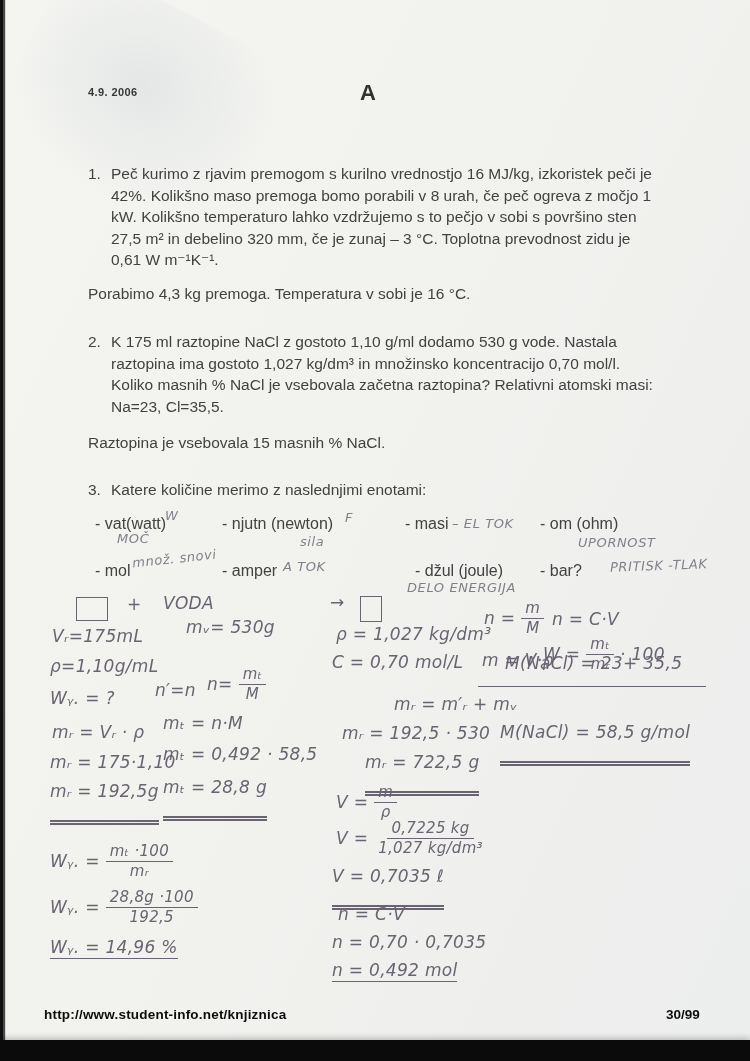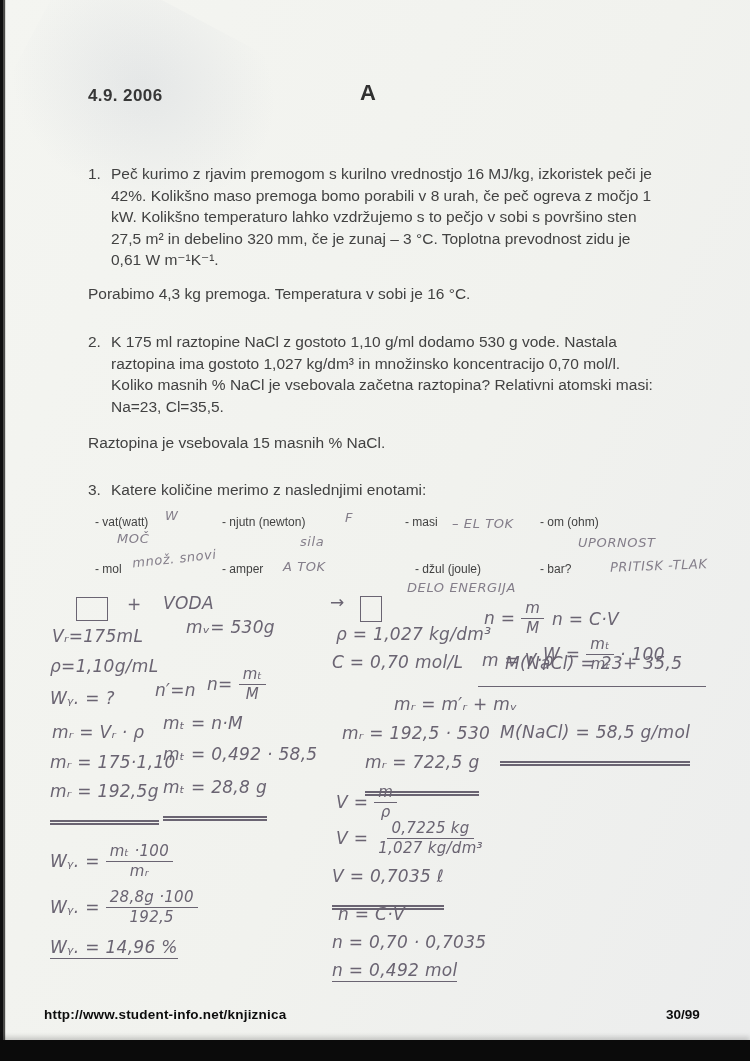--- a/index.html
+++ b/index.html
@@ -8,27 +8,27 @@
     background:linear-gradient(115deg,#f4f5f1 0%,#f1f2ee 55%,#eceded 100%);
     font-family:"Liberation Sans","DejaVu Sans",sans-serif;color:#3e3e3e;
   }
   .smudge{position:absolute;left:10px;top:5px;width:270px;height:210px;pointer-events:none;
     background:radial-gradient(ellipse at 45% 40%,rgba(140,150,175,.14),transparent 65%);
     transform:rotate(28deg);}
   .edge-left{position:absolute;left:0;top:0;width:6px;height:1061px;
     background:linear-gradient(90deg,#101010 0 3px,#4a4a48 3px 5px,rgba(0,0,0,.12) 5px 6px);}
   .edge-bottom{position:absolute;left:0;top:1040px;width:750px;height:21px;background:#0b0b0b;
     box-shadow:0 -3px 5px rgba(0,0,0,.18);}
-  .hdr-date{position:absolute;left:88px;top:86px;font-size:17px;font-weight:bold;color:#373737;letter-spacing:.4px;}
+  .hdr-date{position:absolute;left:88px;top:86px;font-size:11px;font-weight:bold;color:#373737;letter-spacing:.4px;}
   .hdr-variant{position:absolute;left:360px;top:80px;font-size:22px;font-weight:bold;color:#313131;}
   .prob{position:absolute;width:572px;font-size:15.5px;line-height:21.5px;color:#424242;}
   .prob .num{position:absolute;left:0;top:0;}
   .prob .txt{display:block;margin-left:23px;}
   .ansline{position:absolute;font-size:15.5px;color:#424242;white-space:nowrap;}
-  .unit{position:absolute;font-size:12px;color:#424242;white-space:nowrap;}
+  .unit{position:absolute;font-size:16px;color:#424242;white-space:nowrap;}
   .hw{position:absolute;font-family:"DejaVu Sans",sans-serif;font-style:italic;
     font-size:17px;color:#6a6472;white-space:nowrap;letter-spacing:.3px;}
   .hw.ann{font-size:13px;color:#847e8a;letter-spacing:.6px;}
   .hw.u1{border-bottom:1.6px solid currentColor;padding-bottom:1px;}
   .hw.u2{border-bottom:5px double currentColor;padding-bottom:19px;}
   .hw.frac{display:flex;align-items:center;gap:6px;}
   .fr{display:inline-flex;flex-direction:column;align-items:center;line-height:1.1;font-size:15px;}
   .fr .fnum{padding:0 4px 1px;border-bottom:1.5px solid currentColor;}
   .fr .fden{padding:1px 4px 0;}
   .hwbox{position:absolute;border:1.8px solid #6a6472;background:transparent;}

